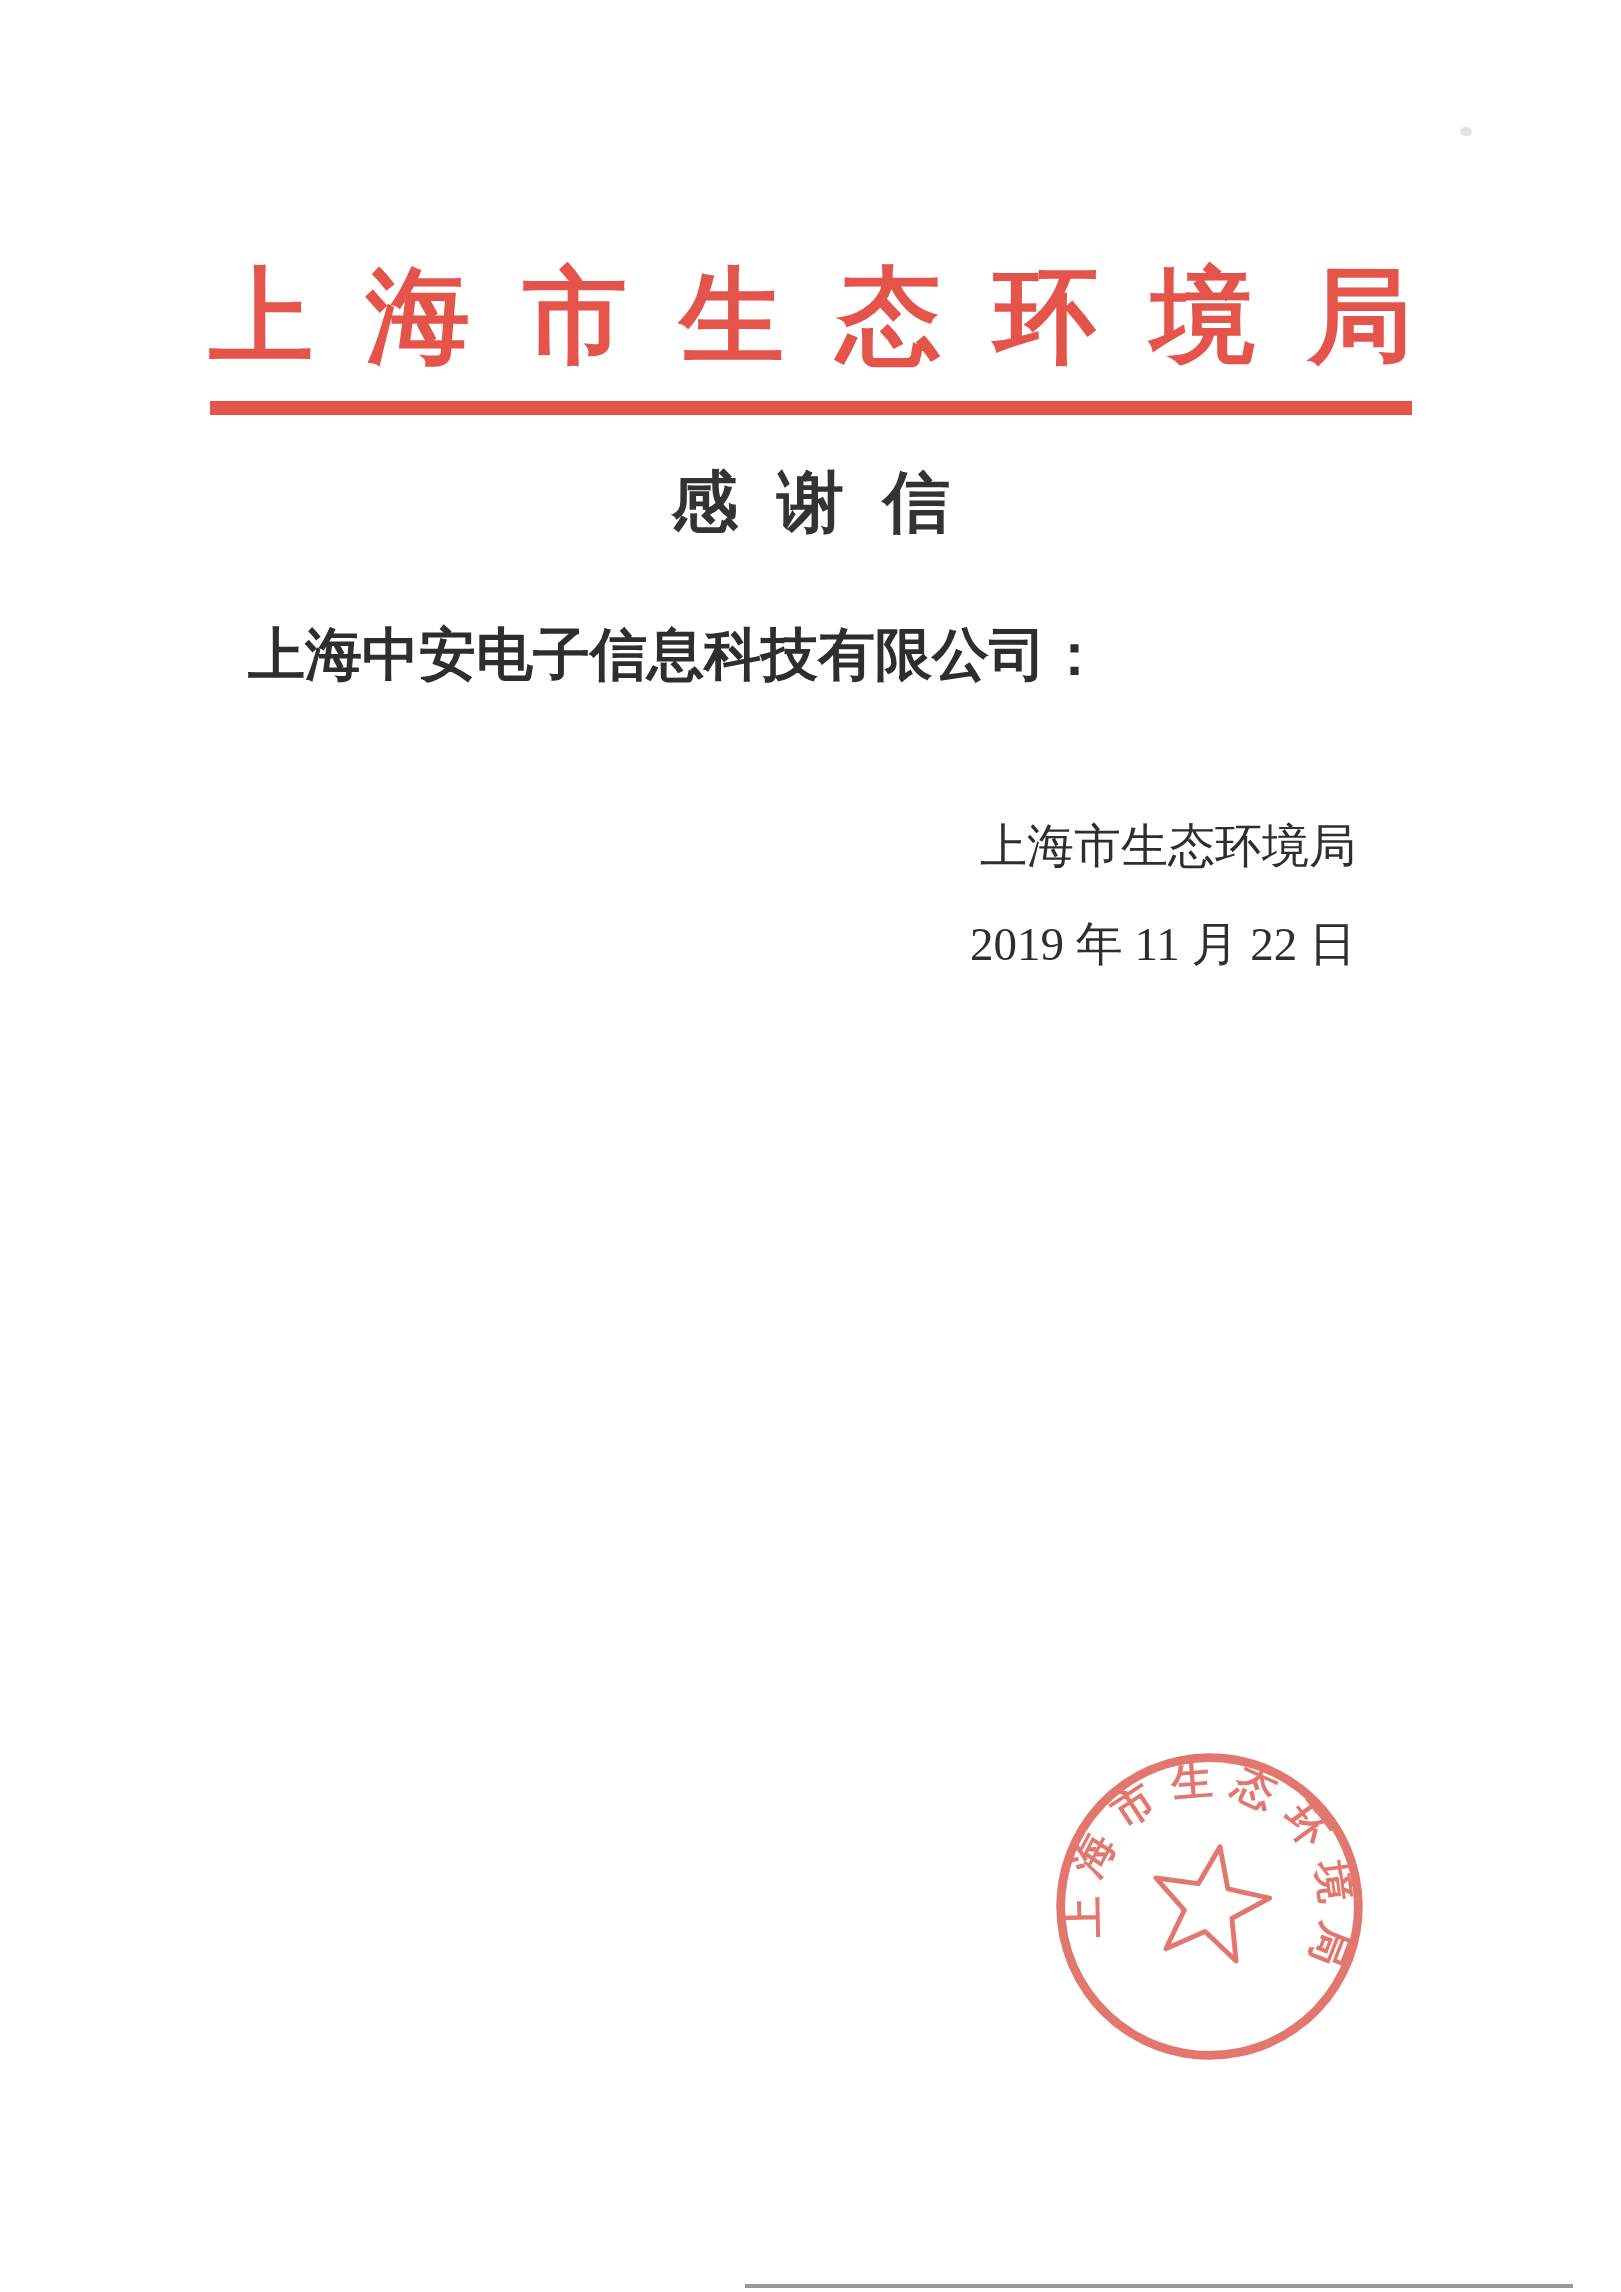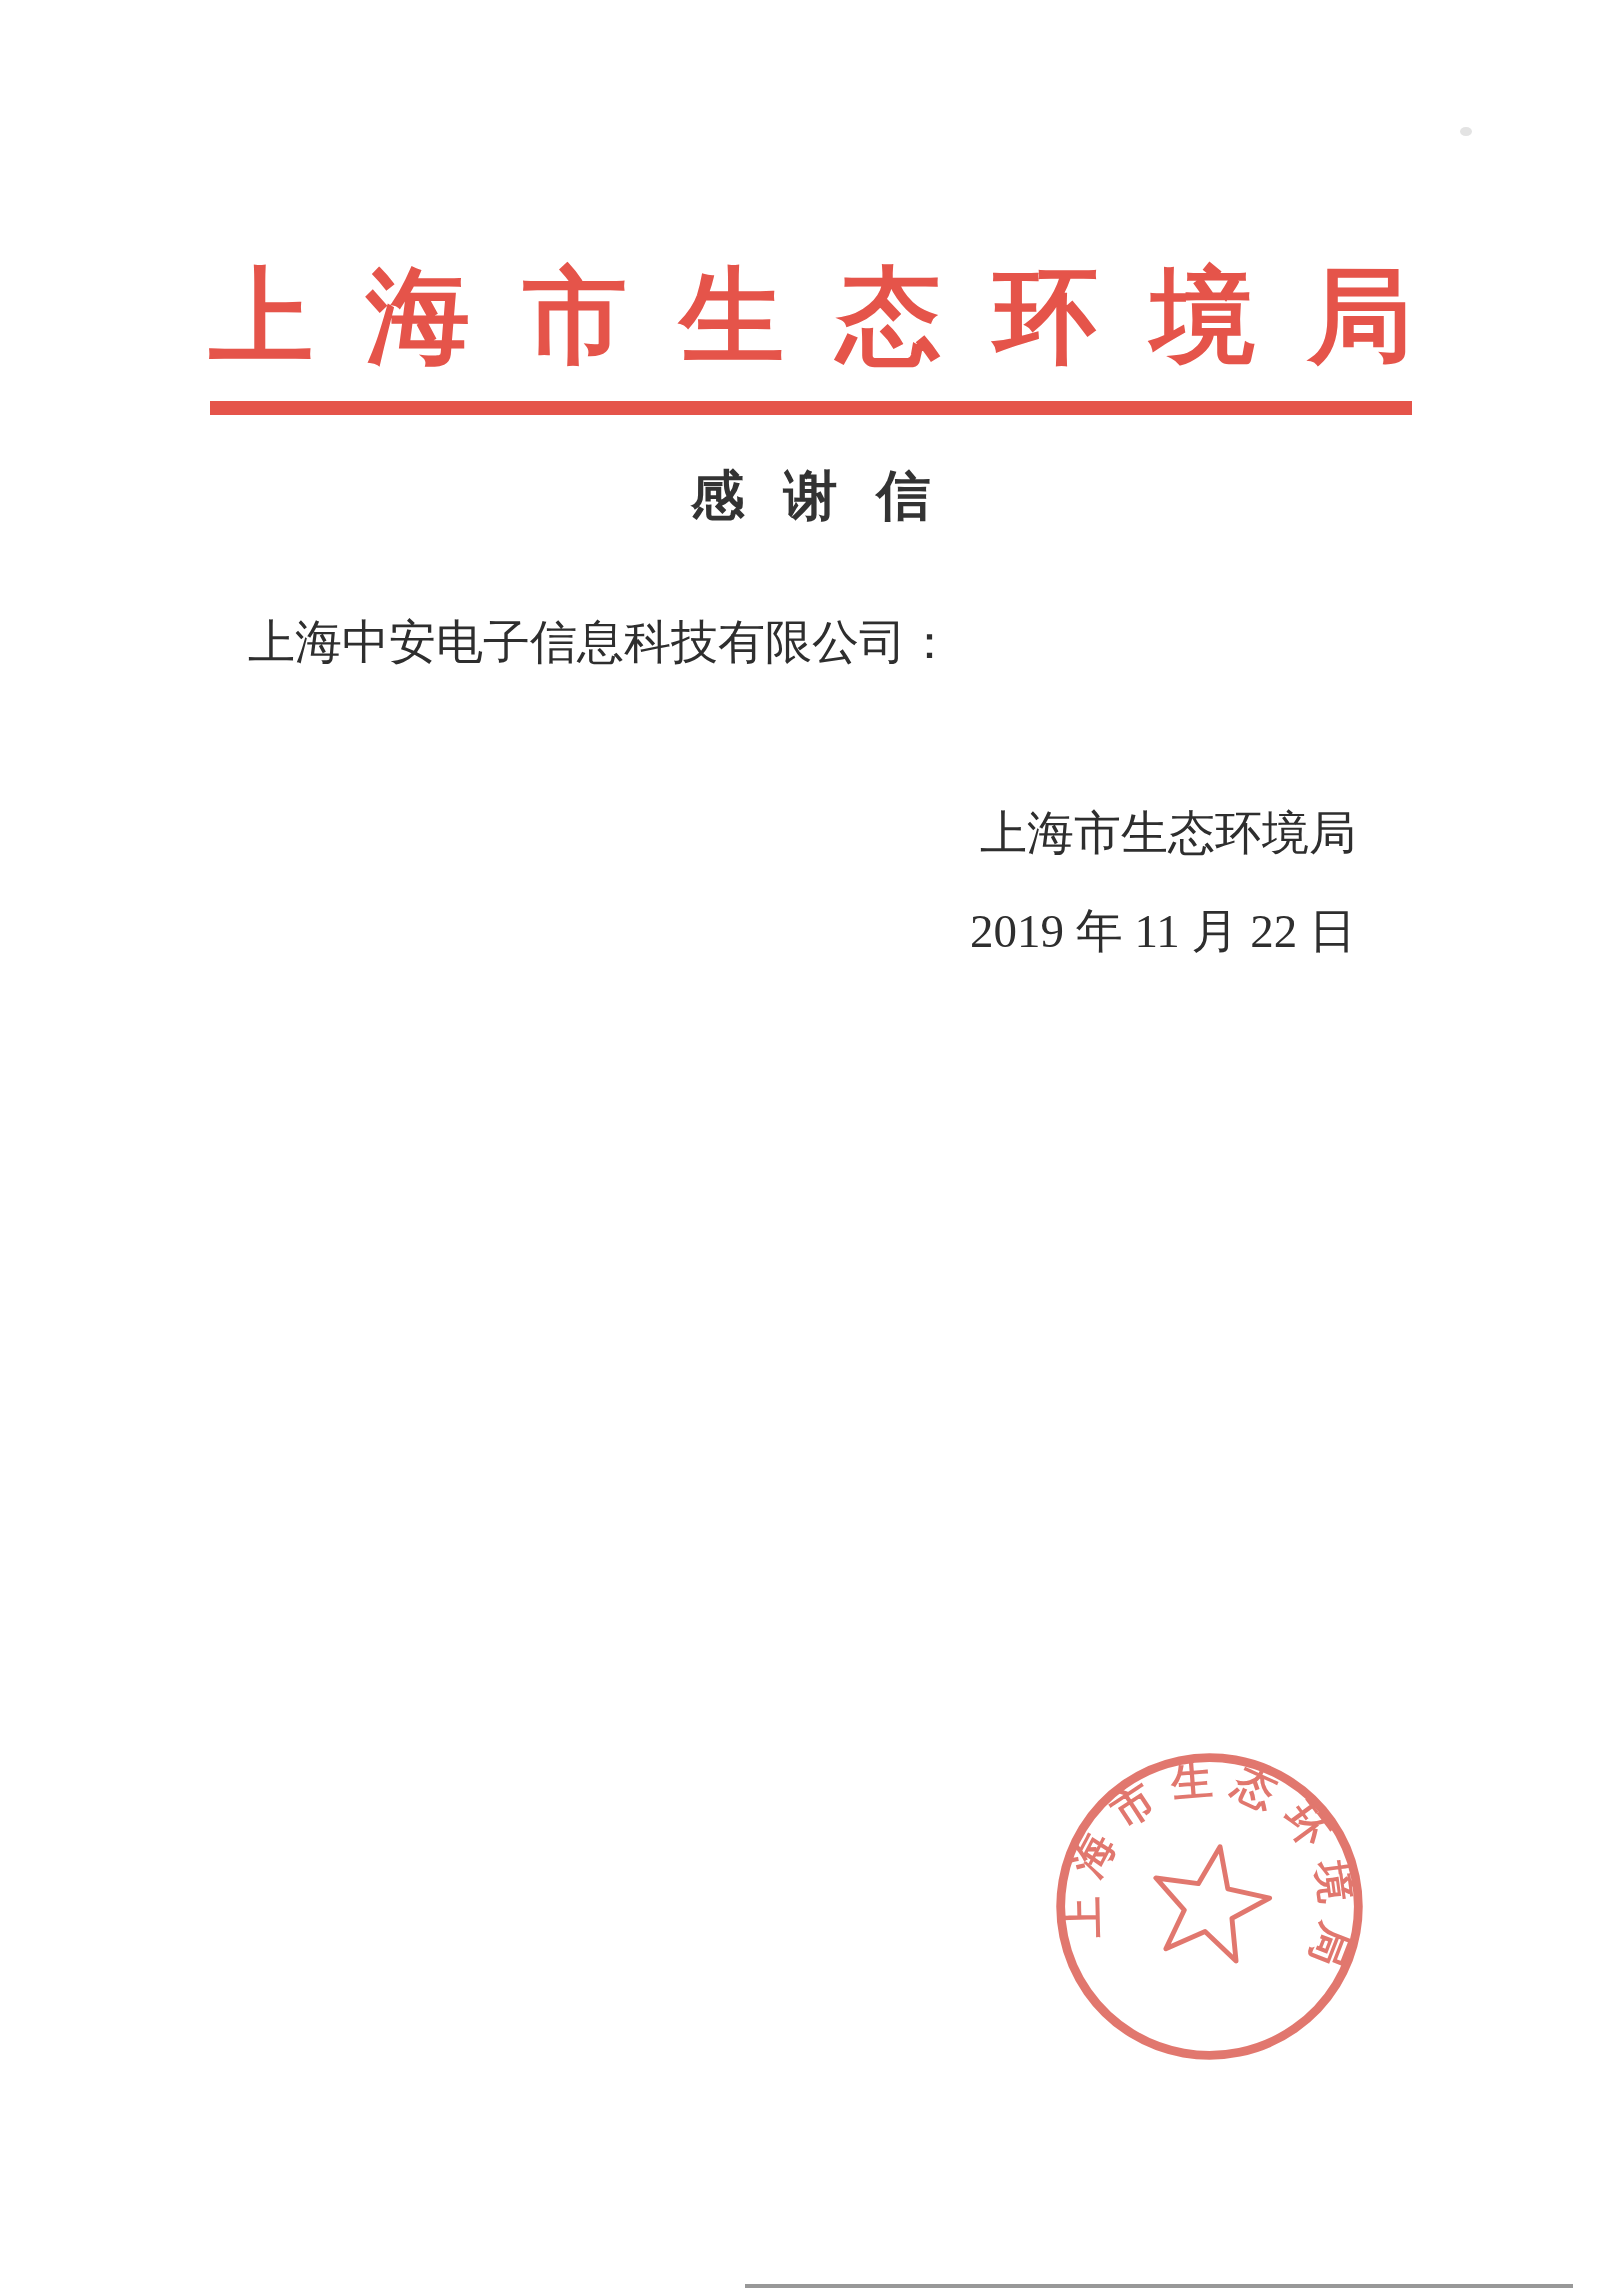--- a/index.html
+++ b/index.html
@@ -35,32 +35,33 @@
   .divider-rule{
     width:1202px;
     height:13.7px;
     margin:32px auto 0;
     background:var(--accent);
   }
   .letter-title{
     margin-top:54px;
     text-align:center;
     color:#333333;
-    font-size:54px;
+    font-size:67px;
     font-weight:700;
     line-height:1;
     letter-spacing:39px;
     text-indent:39px;
   }
   .letter-body{
     margin:71px 235px 0 248px;
-    font-size:47px;
+    font-size:57px;
     line-height:96px;
     color:var(--ink);
     text-align:justify;
+    font-weight:bold;
   }
   .letter-body p{margin:0;}
   .para{text-indent:94px;}
   .sign-block{
     margin-top:94px;
     margin-right:265px;
     text-align:right;
     font-size:47px;
     line-height:98px;
     color:var(--ink);

